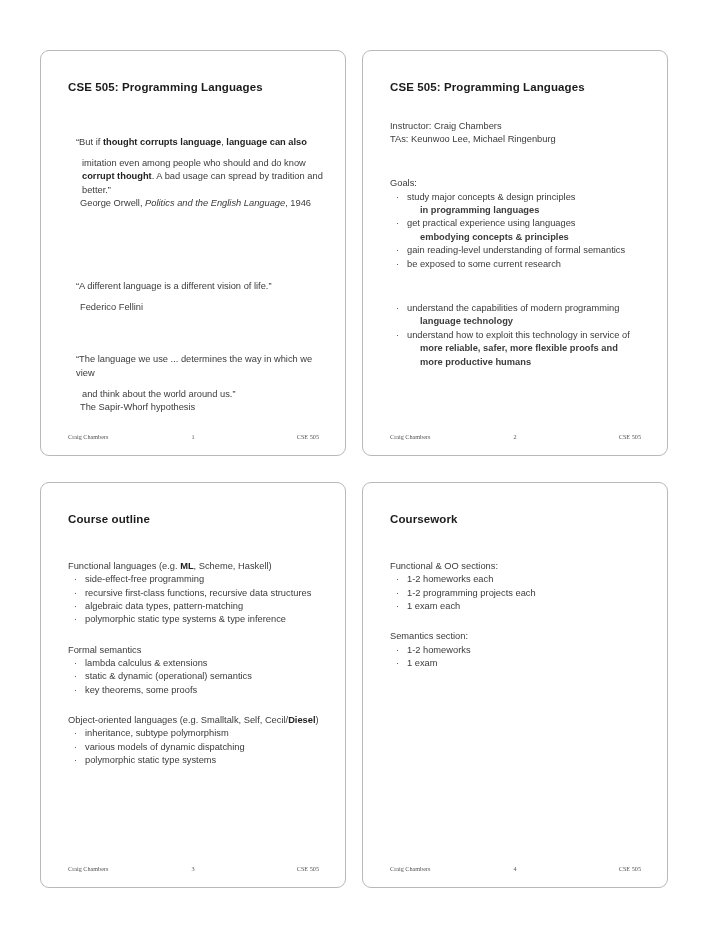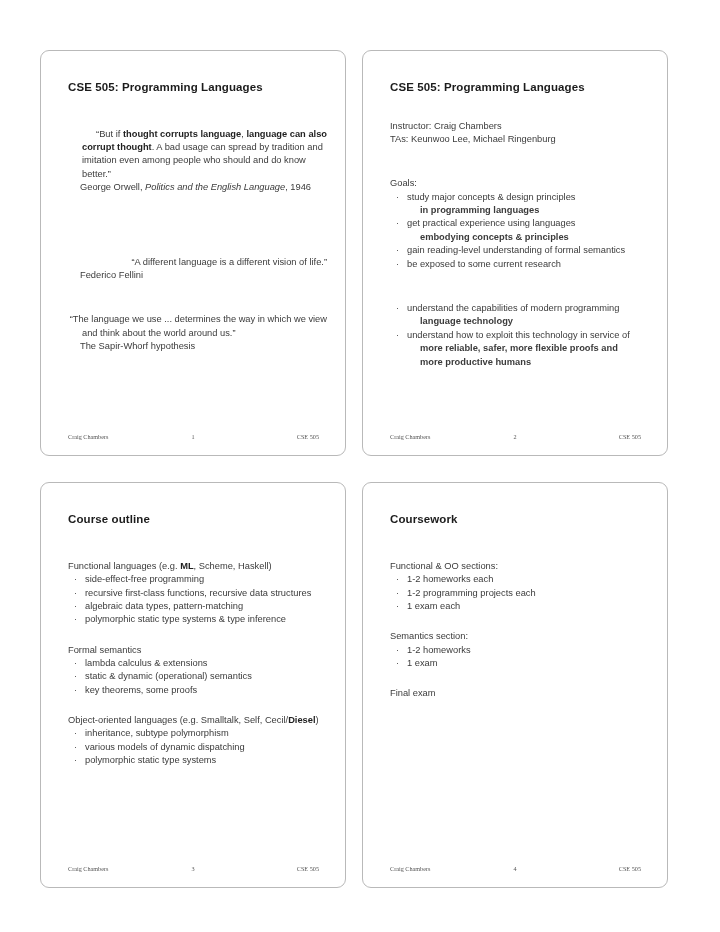--- a/index.html
+++ b/index.html
@@ -62,22 +62,21 @@
   }
 
   .gap-sm  { height: 9px; }
   .gap-md  { height: 17px; }
   .gap-xl  { height: 31px; }
 
   .quote-body {
     margin: 0 0 0 9px;
   }
   .quote-line-first {
-    margin: 0;
-    text-align: right;
+    margin: 8px;
   }
   .quote-cont {
     margin: 0 0 0 14px;
   }
   .attrib {
     margin: 0 0 0 12px;
   }
 
   ul.bullets {
     list-style: none;
@@ -135,24 +134,24 @@
   <div class="slide slide-1">
     <div class="slide-title">CSE 505: Programming Languages</div>
     <div class="body">
 
       <div class="gap-md"></div>
 
       <div class="quote-body">
         <div class="quote-line-first">
           <span>“But if </span><span class="b">thought corrupts language</span><span>, </span><span class="b">language can also</span>
         </div>
+        <div class="quote-cont">imitation even among people who should and do know</div>
         <div class="quote-cont">
           <span class="b">corrupt thought</span><span>. A bad usage can spread by tradition and</span>
         </div>
-        <div class="quote-cont">imitation even among people who should and do know</div>
         <div class="quote-cont">better.”</div>
         <div class="attrib">
           <span>George Orwell, </span><span class="i">Politics and the English Language</span><span>, 1946</span>
         </div>
       </div>
 
       <div class="gap-xl"></div>
 
 
       <div class="gap-xl"></div>
@@ -297,21 +296,20 @@
       <div class="gap-md"></div>
 
       <div class="lead">Semantics section:</div>
       <ul class="bullets">
         <li><span class="dot">·</span><span>1-2 homeworks</span></li>
         <li><span class="dot">·</span><span>1 exam</span></li>
       </ul>
 
       <div class="gap-md"></div>
 
-      <div class="lead">Final exam</div>
 
     </div>
     <div class="footer">
       <div class="f-left">Craig Chambers</div>
       <div class="f-center">4</div>
       <div class="f-right">CSE 505</div>
     </div>
   </div>
 
 </div>

